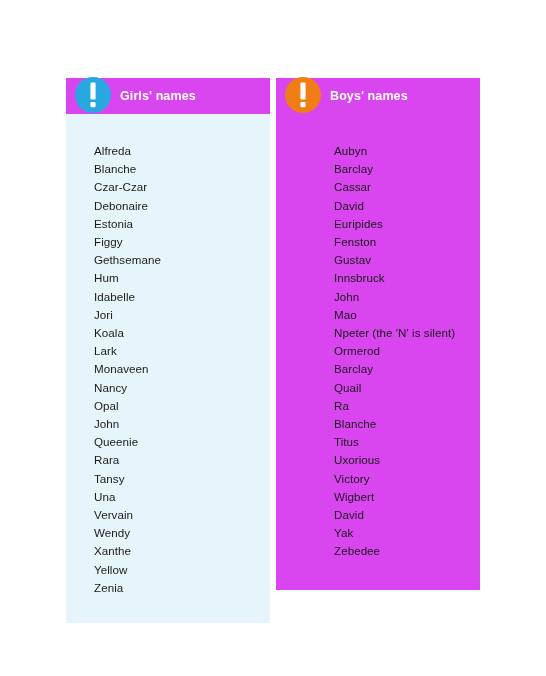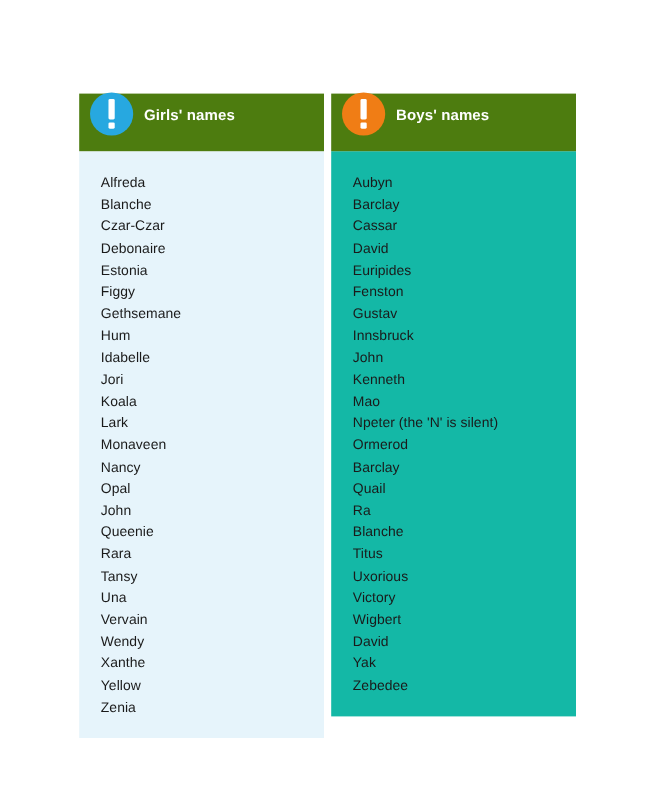--- a/index.html
+++ b/index.html
@@ -27,22 +27,22 @@
 
   .column {
     position: relative;
     width: 204px;
     display: flex;
     flex-direction: column;
   }
 
   .col-header {
     position: relative;
-    height: 48px;
-    background: #4d7c0f;
+    height: 36px;
+    background: #d946ef;
     flex: 0 0 auto;
     z-index: 2;
   }
 
   .header-icon {
     position: absolute;
     left: 8px;
     top: -2px;
     width: 38px;
     height: 38px;
@@ -68,25 +68,25 @@
     white-space: nowrap;
   }
 
   .name-panel {
     flex: 1 1 auto;
     padding: 12px 0 10px 0;
     box-sizing: border-box;
   }
 
   .panel-girls { background: #e6f4fb; }
-  .panel-boys  { background: #14b8a6; }
+  .panel-boys  { background: #d946ef; padding-left: 30px; }
 
   .name-list {
     list-style: none;
-    margin: 6px;
+    margin: 16px;
     padding: 0 8px 0 12px;
   }
 
   .name-item {
     font-size: 11.6px;
     line-height: 18.2px;
     color: #1a1a1a;
     white-space: nowrap;
     letter-spacing: 0.05px;
   }
@@ -153,21 +153,20 @@
       <ul class="name-list">
         <li class="name-item">Aubyn</li>
         <li class="name-item">Barclay</li>
         <li class="name-item">Cassar</li>
         <li class="name-item">David</li>
         <li class="name-item">Euripides</li>
         <li class="name-item">Fenston</li>
         <li class="name-item">Gustav</li>
         <li class="name-item">Innsbruck</li>
         <li class="name-item">John</li>
-        <li class="name-item">Kenneth</li>
         <li class="name-item">Mao</li>
         <li class="name-item">Npeter (the 'N' is silent)</li>
         <li class="name-item">Ormerod</li>
         <li class="name-item">Barclay</li>
         <li class="name-item">Quail</li>
         <li class="name-item">Ra</li>
         <li class="name-item">Blanche</li>
         <li class="name-item">Titus</li>
         <li class="name-item">Uxorious</li>
         <li class="name-item">Victory</li>

